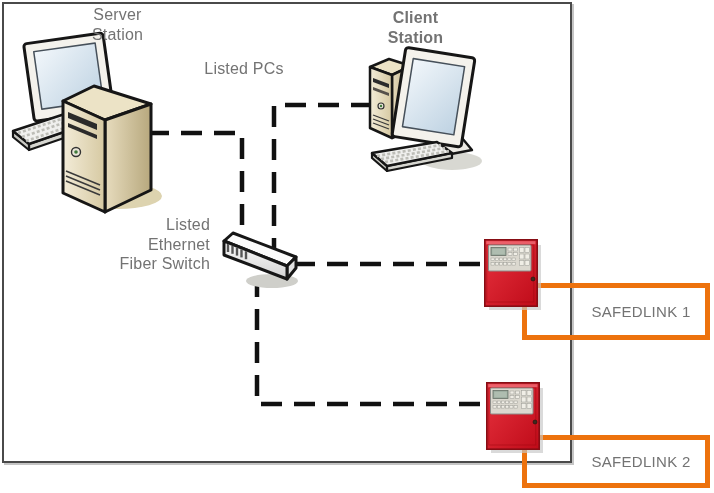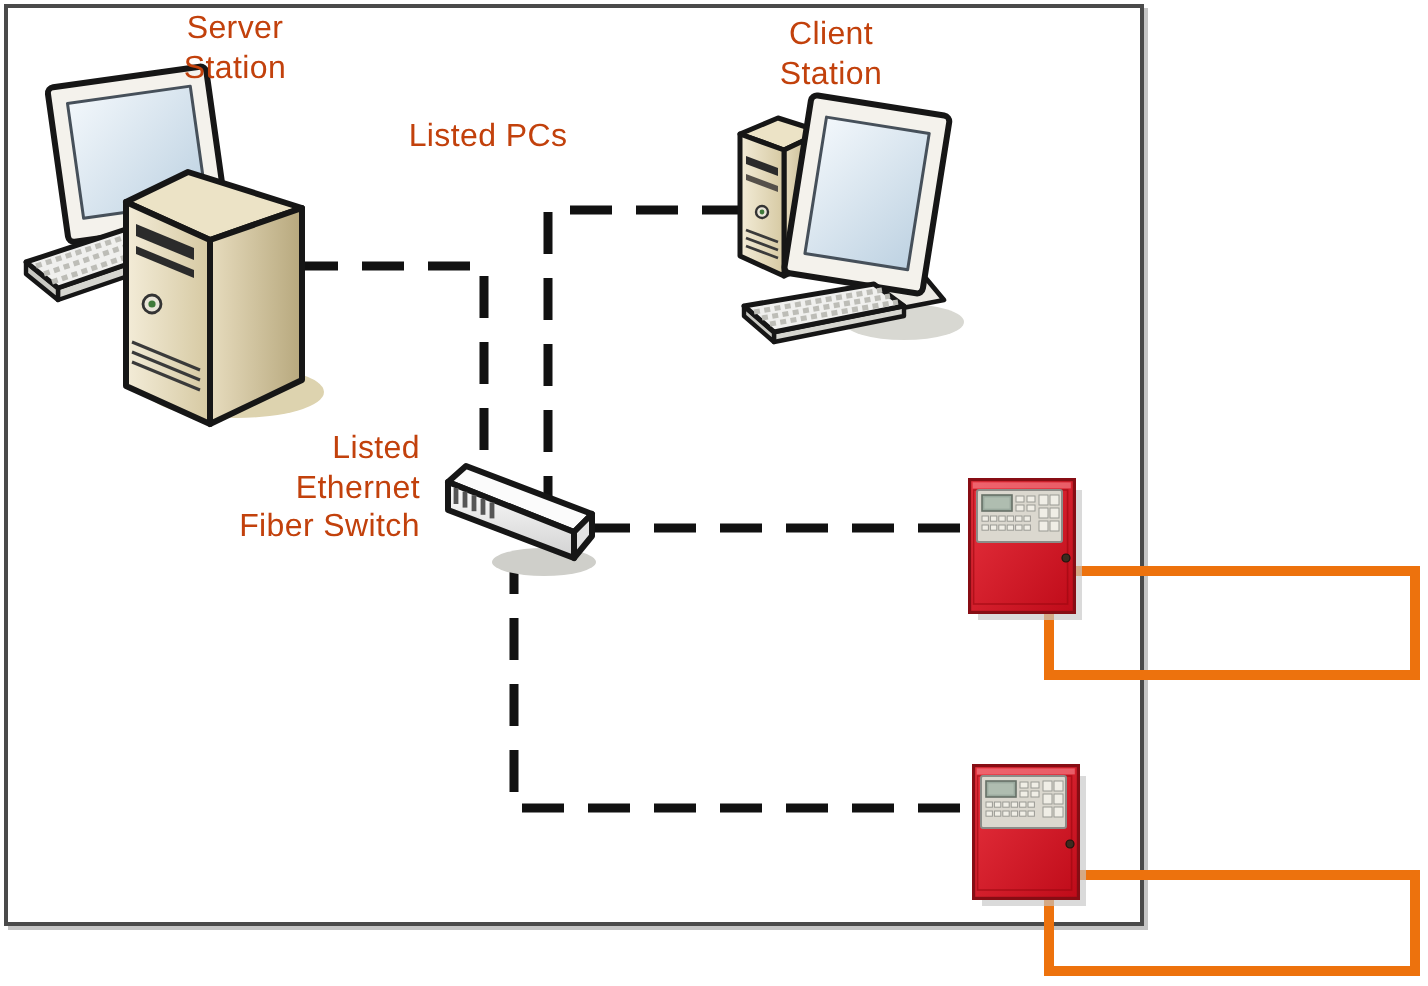--- a/index.html
+++ b/index.html
@@ -1,18 +1,18 @@
 <!DOCTYPE html>
 <html><head>
 <meta charset="utf-8">
 <style>
   html,body{margin:0;padding:0;background:#fff;}
   .stage{
     position:relative;width:714px;height:493px;overflow:hidden;
-    background:#fff;font-family:"Liberation Sans",sans-serif;color:#c2410c;
+    background:#fff;font-family:"Liberation Sans",sans-serif;color:#737373;
   }
   .frame{
     position:absolute;left:2px;top:2px;width:566px;height:457px;
     border:2px solid #4a4a4a;background:#fff;
     box-shadow:2px 2px 0 rgba(150,150,150,.55);
   }
   svg.layer{position:absolute;left:0;top:0;}
   .lbl{
     position:absolute;font-size:16px;line-height:20px;
     white-space:pre-line;letter-spacing:.2px;
@@ -179,24 +179,26 @@
     <rect x="524.5" y="285.5" width="183" height="52" fill="none" stroke-width="5" stroke="#ED720D"></rect>
     <rect x="524.5" y="437.5" width="183" height="48" fill="none" stroke-width="5" stroke="#ED720D"></rect>
 
     <use href="#fire-panel" transform="translate(484,239)"></use>
     <use href="#fire-panel" transform="translate(486,382)"></use>
   </svg>
 
   <div class="lbl center" style="left:60px;top:5px;width:115px;">Server
 Station</div>
 
-  <div class="lbl center" style="left:358px;top:8px;width:115px;">Client
+  <div class="lbl center" style="left:358px;top:8px;width:115px;font-weight:bold;">Client
 Station</div>
 
   <div class="lbl right" style="left:98px;top:215px;width:112px;line-height:19.5px;">Listed
 Ethernet
 Fiber Switch</div>
 
   <div class="lbl center" style="left:189px;top:59px;width:110px;">Listed PCs</div>
 
-
+  <div class="safedlink-text" style="left:572px;top:283px;width:138px;height:57px;">SAFEDLINK 1</div>
+
+  <div class="safedlink-text" style="left:572px;top:435px;width:138px;height:52px;">SAFEDLINK 2</div>
 
 </div>
 
 </body></html>

